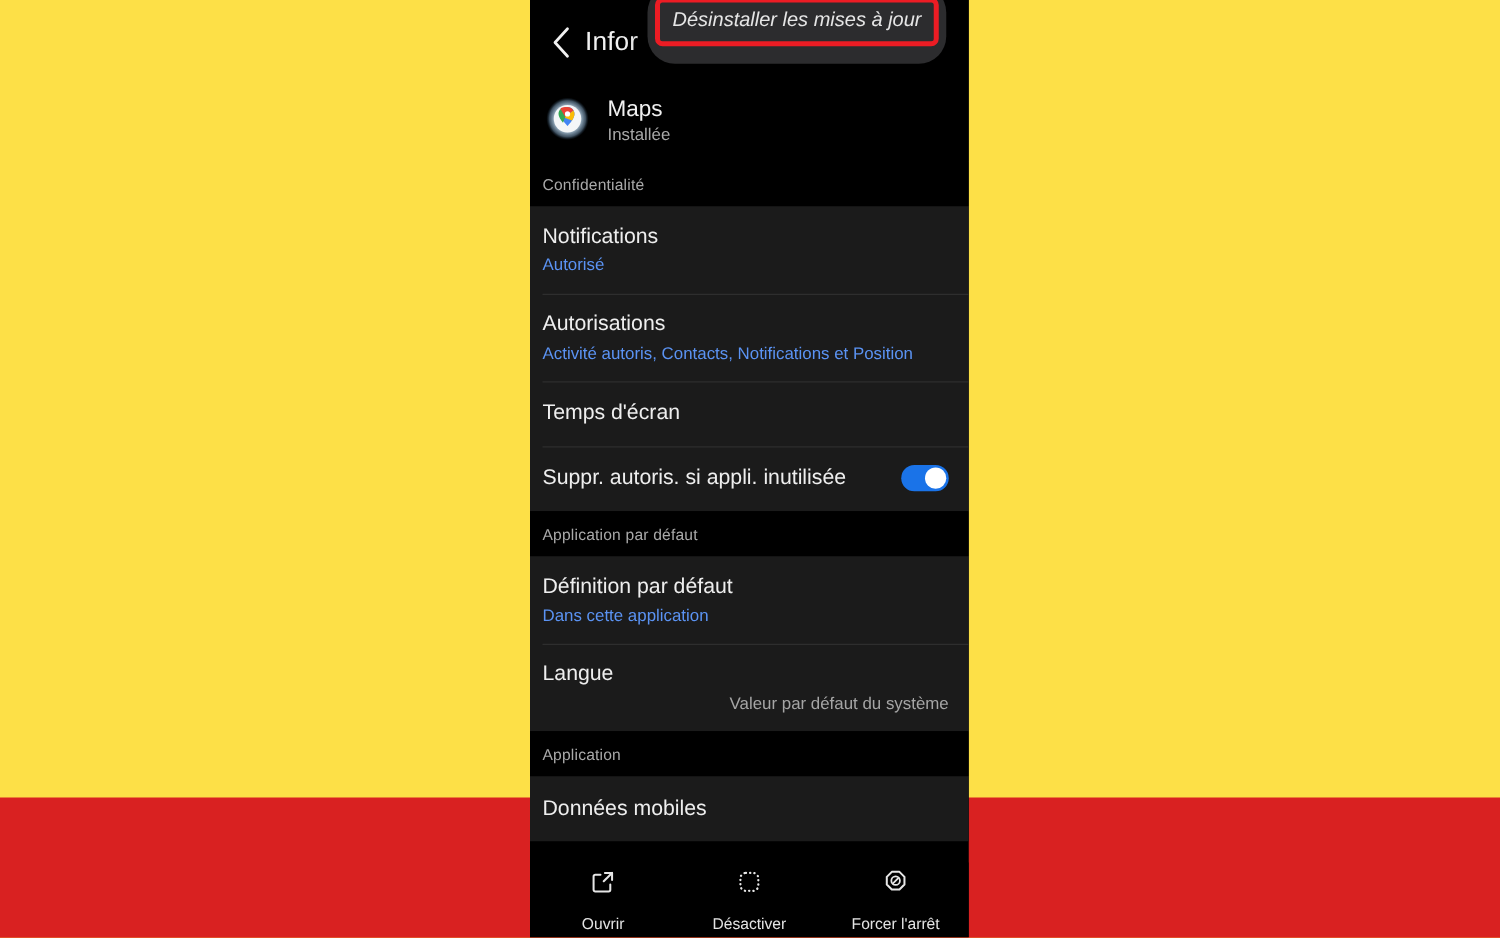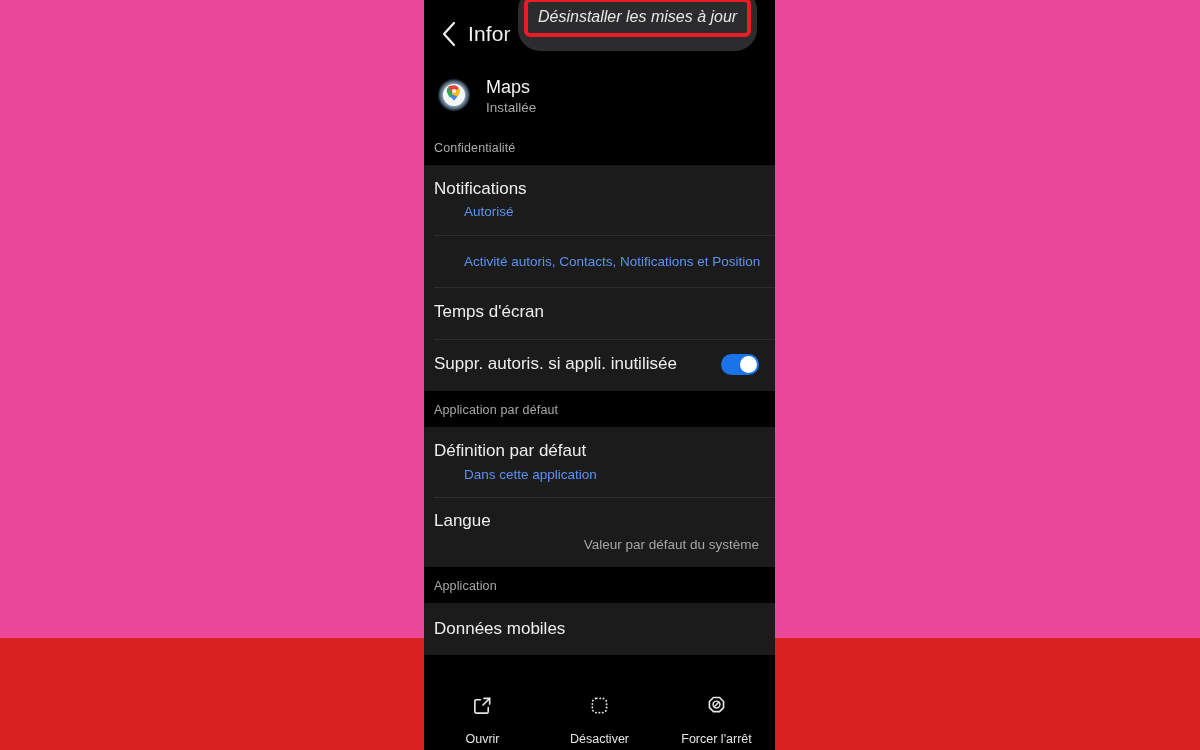--- a/index.html
+++ b/index.html
@@ -2,21 +2,21 @@
 <html><head>
 <meta charset="utf-8">
 <style>
   * { margin:0; padding:0; box-sizing:border-box; }
   html, body {
     width:1200px; height:750px;
     background:#d92121;
     font-family:"Liberation Sans", sans-serif;
     overflow:hidden;
   }
-  #root { position:relative; width:1200px; height:638px; background:#ec4899; }
+  #root { position:relative; width:1200px; height:638px; background:#fde047; }
 
   
   .phone {
     position:absolute; left:424px; top:0; width:351px; height:750px;
     background:#000; overflow:hidden;
   }
 
   
   .appbar {
     position:relative; height:68px; background:#000;
@@ -72,21 +72,21 @@
     position:relative; display:flex; align-items:center;
     padding:13px 16px 13px 10px; min-height:52px;
   }
   .row + .row::before {
     content:""; position:absolute; left:10px; right:0; top:0;
     height:1px; background:#2e2e2e;
   }
   .row-texts { flex:1 1 auto; min-width:0; }
   .row-title { font-size:17px; color:#eeeeee; line-height:1.35; white-space:nowrap; }
   .row-sub { font-size:13.5px; line-height:1.35; margin-top:3px; white-space:nowrap; }
-  .row-sub.blue { color:#5b93f3;margin-left:30px; }
+  .row-sub.blue { color:#5b93f3; }
   .row-sub.grey { color:#a5a5a5;text-align:right; }
 
   
   .toggle {
     width:38px; height:21px; border-radius:11px; background:#1a73e8;
     position:relative; flex:0 0 auto; margin-left:10px;
   }
   .toggle .knob {
     position:absolute; top:2px; right:2px; width:17px; height:17px;
     border-radius:50%; background:#ffffff;
@@ -156,20 +156,21 @@
 
       <div class="row">
         <div class="row-texts">
           <div class="row-title">Notifications</div>
           <div class="row-sub blue">Autorisé</div>
         </div>
       </div>
 
       <div class="row">
         <div class="row-texts">
+          <div class="row-title">Autorisations</div>
           <div class="row-sub blue">Activité autoris, Contacts, Notifications et Position</div>
         </div>
       </div>
 
       <div class="row">
         <div class="row-texts">
           <div class="row-title">Temps d'écran</div>
         </div>
       </div>
 

